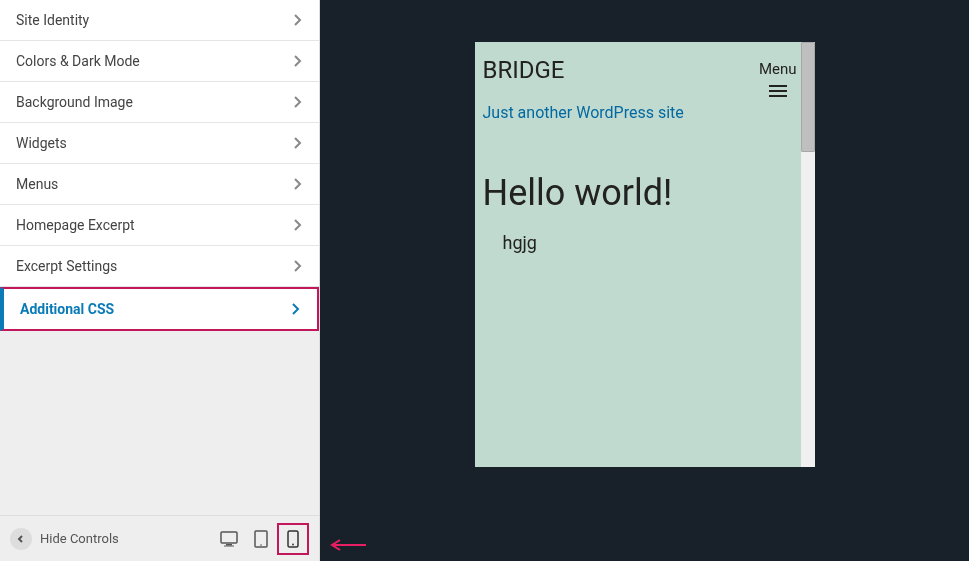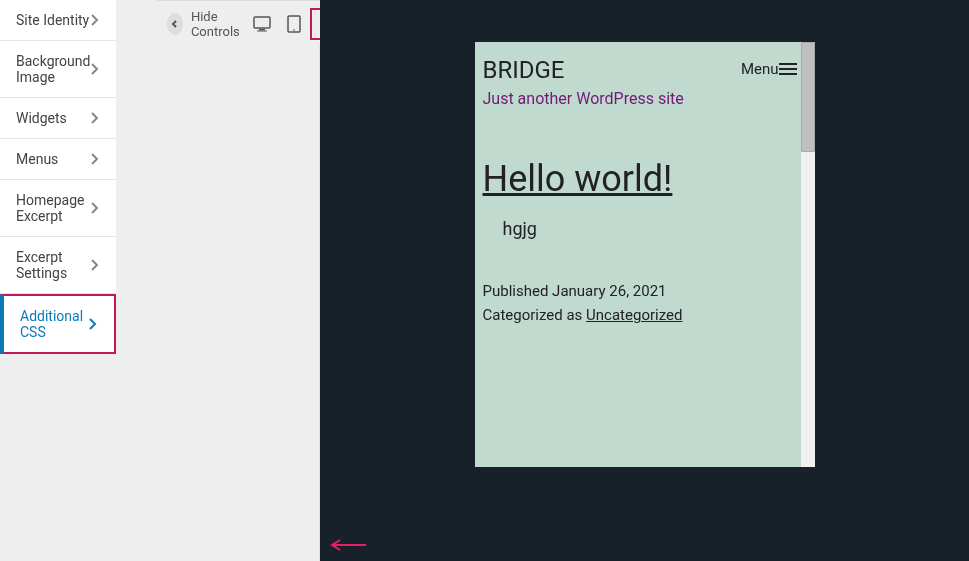--- a/index.html
+++ b/index.html
@@ -1,51 +1,59 @@
 <!DOCTYPE html>
 <html><head>
   <meta charset="utf-8">
   <style>
     * { margin: 0; padding: 0; box-sizing: border-box; font-family: -apple-system, BlinkMacSystemFont, 'Segoe UI', Roboto, sans-serif; }
     body { width: 969px; height: 561px; display: flex; overflow: hidden; }
-    .sidebar { width: 320px; height: 100%; background: #eeeeee; display: flex; flex-direction: row; border-right: 1px solid #ddd; gap: 41px; }
+    .sidebar { width: 320px; height: 100%; background: #eeeeee; display: flex; flex-direction: column; border-right: 1px solid #ddd; gap: 41px; }
     .sidebar-items { flex: 1; background: #eeeeee; }
     .sidebar-item { background: #fff; border-bottom: 1px solid #e5e5e5; padding: 12px 16px; display: flex; justify-content: space-between; align-items: center; cursor: pointer; font-size: 14px; color: #444; }
-    .sidebar-item.active { color: #0a7bb7; font-weight: 400; border: 2px solid #c2185b; border-left: 4px solid #0a7bb7; }
+    .sidebar-item.active { color: #0a7bb7; font-weight: 700; border: 2px solid #c2185b; border-left: 4px solid #0a7bb7; }
     .sidebar-item .chevron { color: #888; }
     .sidebar-item.active .chevron { color: #0a7bb7; }
     .sidebar-footer { height: 46px; background: #eeeeee; border-top: 1px solid #ddd; display: flex; align-items: center; justify-content: space-between; padding: 16px 10px; }
     .hide-controls { display: flex; align-items: center; gap: 8px; cursor: pointer; color: #555; font-size: 13px; }
     .hide-controls-icon-circle { width: 22px; height: 22px; border-radius: 50%; background: #ddd; display: flex; align-items: center; justify-content: center; color: #555; }
     .device-buttons { display: flex; gap: 0; }
     .device-btn { width: 32px; height: 32px; display: flex; align-items: center; justify-content: center; cursor: pointer; color: #555; }
     .device-btn.active { border: 2px solid #c2185b; }
     .preview-area { flex: 1; background: #18212a; display: flex; align-items: flex-start; justify-content: center; padding-top: 42px; position: relative; }
     .mobile-frame { width: 340px; height: 425px; background: #fff; position: relative; overflow: hidden; }
     .mobile-content { background: #c0dad0; height: 100%; padding: 14px 0px 14px 8px; color: #222; position: relative; }
     .scrollbar-track { position: absolute; right: 0; top: 0; width: 14px; height: 100%; background: #f0f0f0; }
     .scrollbar-thumb { position: absolute; right: 0; top: 0; width: 14px; height: 110px; background: #bfbfbf; border: 1px solid #a8a8a8; border-radius: 1px; }
     .mobile-header { display: flex; justify-content: space-between; align-items: flex-start; margin-bottom: 4px; padding-right: 18px; }
     .site-title { font-size: 24px; color: #222; font-weight: 400; }
-    .menu-toggle { display: flex; align-items: center; font-size: 15px; color: #222; cursor: pointer; padding-top: 4px; }
-    .site-tagline { font-size: 16px; color: #701a75; margin-bottom: 48px; line-height: 1.4; }
-    .post-title { font-size: 36px; color: #222; text-decoration: underline; margin-bottom: 18px; font-weight: 400; }
+    .menu-toggle { display: flex; align-items: center; gap: 6px; font-size: 15px; color: #222; cursor: pointer; padding-top: 4px; flex-direction: column; }
+    .site-tagline { font-size: 16px; color: #0369a1; margin-bottom: 48px; line-height: 1.4; }
+    .post-title { font-size: 36px; color: #222; margin-bottom: 18px; font-weight: 400; }
     .post-content { font-size: 18px; color: #222; margin-bottom: 40px; padding-left: 20px; }
     .post-meta { font-size: 15px; color: #222; line-height: 1.6; }
     .post-meta a { color: #222; text-decoration: underline; }
     .arrow-annotation { position: absolute; left: 328px; top: 537px; color: #e91e63; }
     svg { display: block; }
   </style>
 </head>
 <body>
 
 <div class="sidebar">
   <div class="sidebar-items">
     <div class="sidebar-item">
       <span>Site Identity</span>
+      <span class="chevron">
+        <svg width="10" height="14" viewBox="0 0 10 14">
+            <path d="M2 2 L7 7 L2 12" stroke="currentColor" stroke-width="2" fill="none"></path>
+          </svg>
+      </span>
+    </div>
+    <div class="sidebar-item">
+      <span>Colors &amp; Dark Mode</span>
       <span class="chevron">
         <svg width="10" height="14" viewBox="0 0 10 14">
             <path d="M2 2 L7 7 L2 12" stroke="currentColor" stroke-width="2" fill="none"></path>
           </svg>
       </span>
     </div>
     <div class="sidebar-item">
       <span>Background Image</span>
       <span class="chevron">
         <svg width="10" height="14" viewBox="0 0 10 14">
@@ -145,30 +153,20 @@
                 <line x1="0" y1="2" x2="18" y2="2" stroke="#222" stroke-width="2"></line>
                 <line x1="0" y1="7" x2="18" y2="7" stroke="#222" stroke-width="2"></line>
                 <line x1="0" y1="12" x2="18" y2="12" stroke="#222" stroke-width="2"></line>
               </svg>
           </span>
         </span>
       </div>
       <div class="site-tagline">Just another WordPress site</div>
       <h1 class="post-title">Hello world!</h1>
       <p class="post-content">hgjg</p>
-      <div class="post-meta">
-        <div>
-          <span>Published</span>
-          <span>January 26, 2021</span>
-        </div>
-        <div>
-          <span>Categorized as</span>
-          <a href="#">Uncategorized</a>
-        </div>
-      </div>
     </div>
     <div class="scrollbar-track">
       <div class="scrollbar-thumb"></div>
     </div>
   </div>
 </div>
 
 <div class="arrow-annotation">
   <svg width="40" height="16" viewBox="0 0 40 16">
       <line x1="38" y1="8" x2="6" y2="8" stroke="#e91e63" stroke-width="2"></line>

